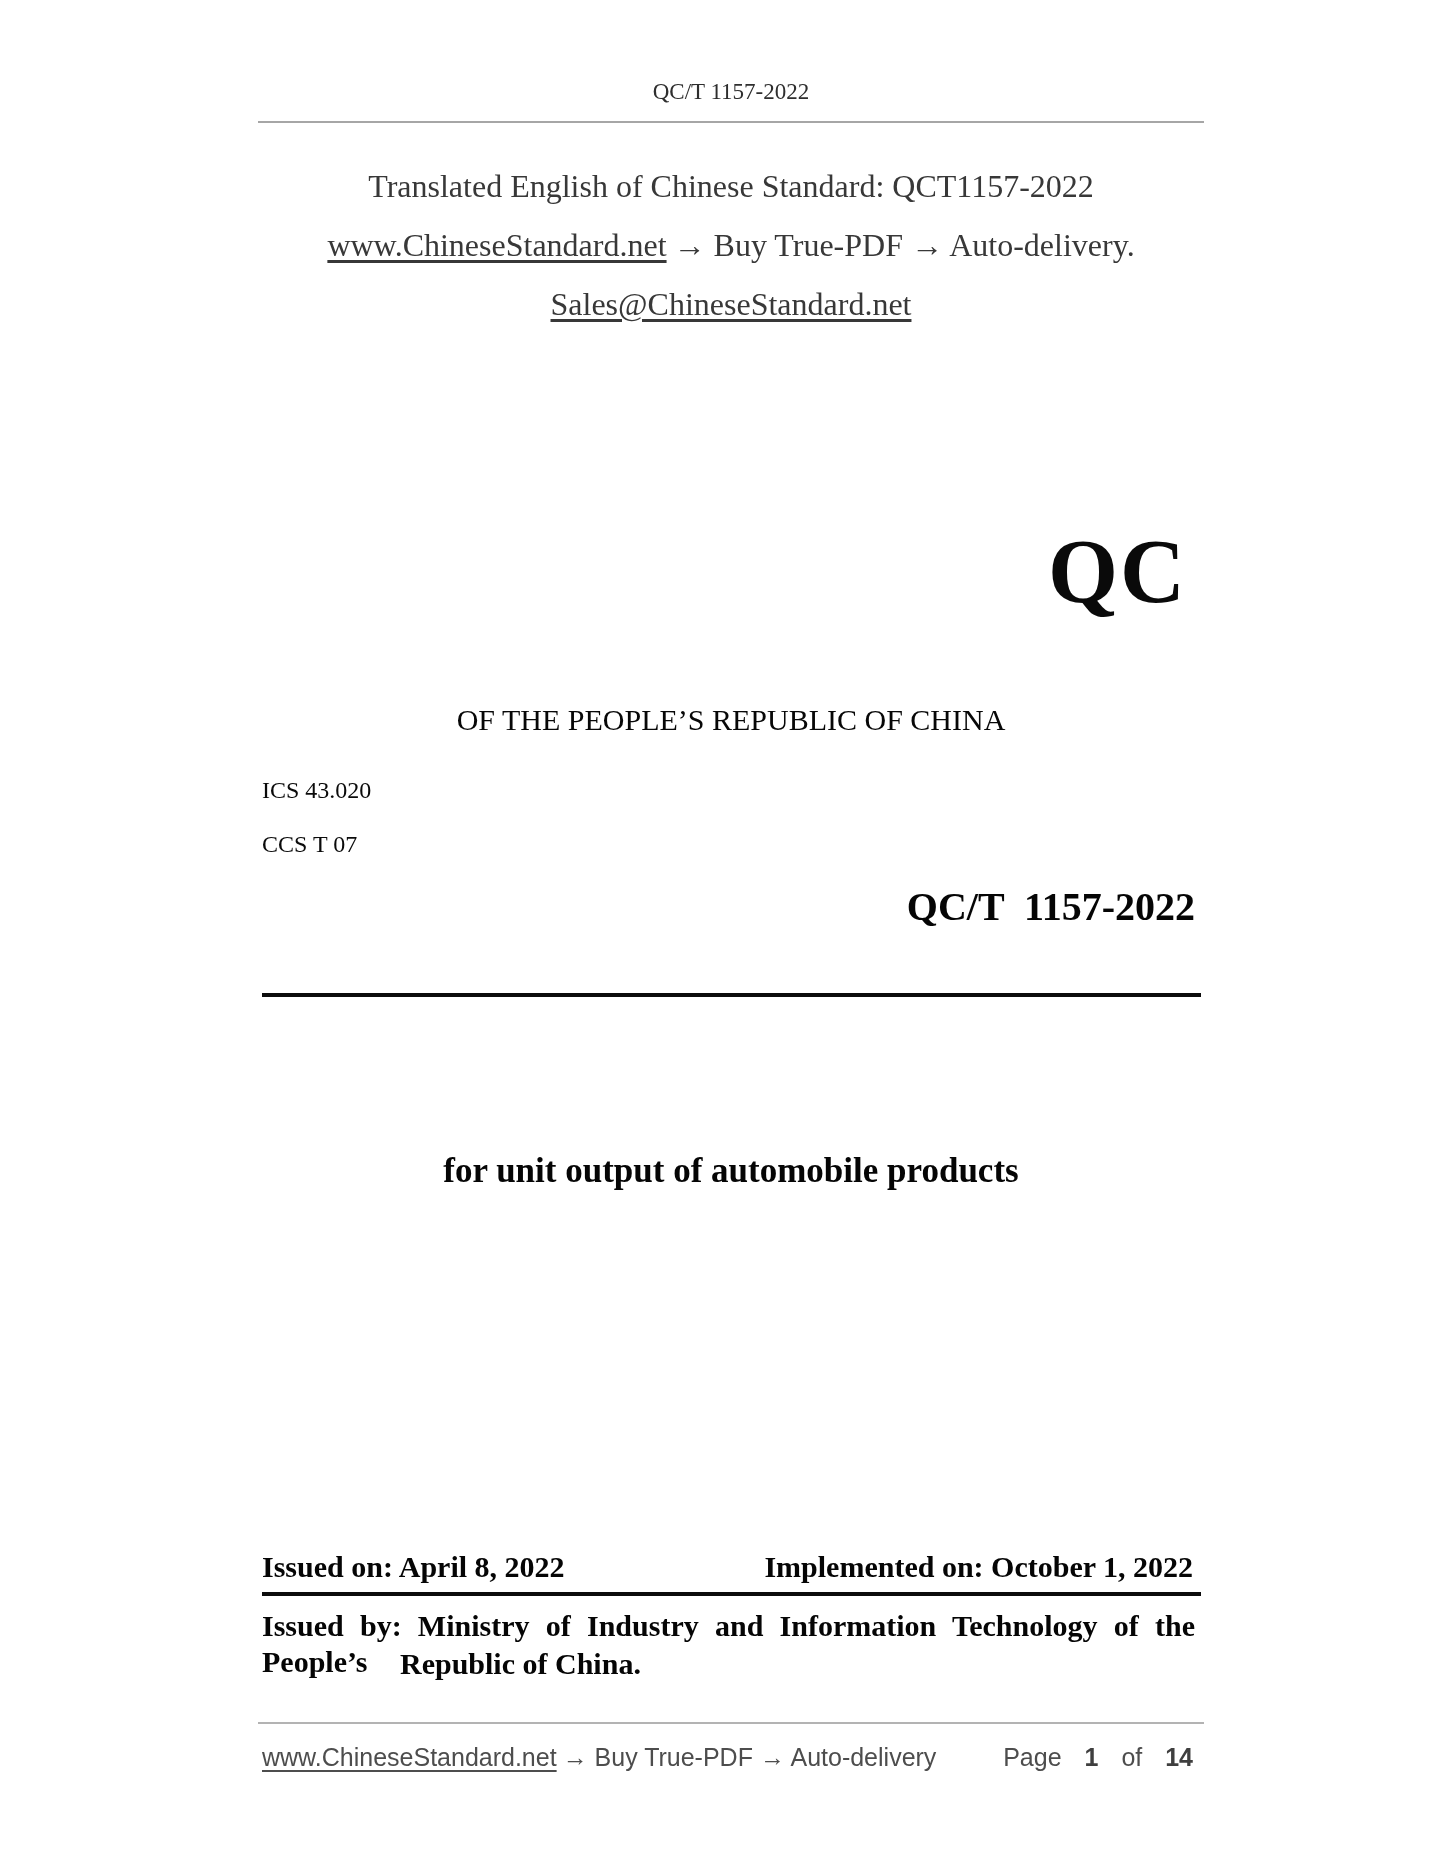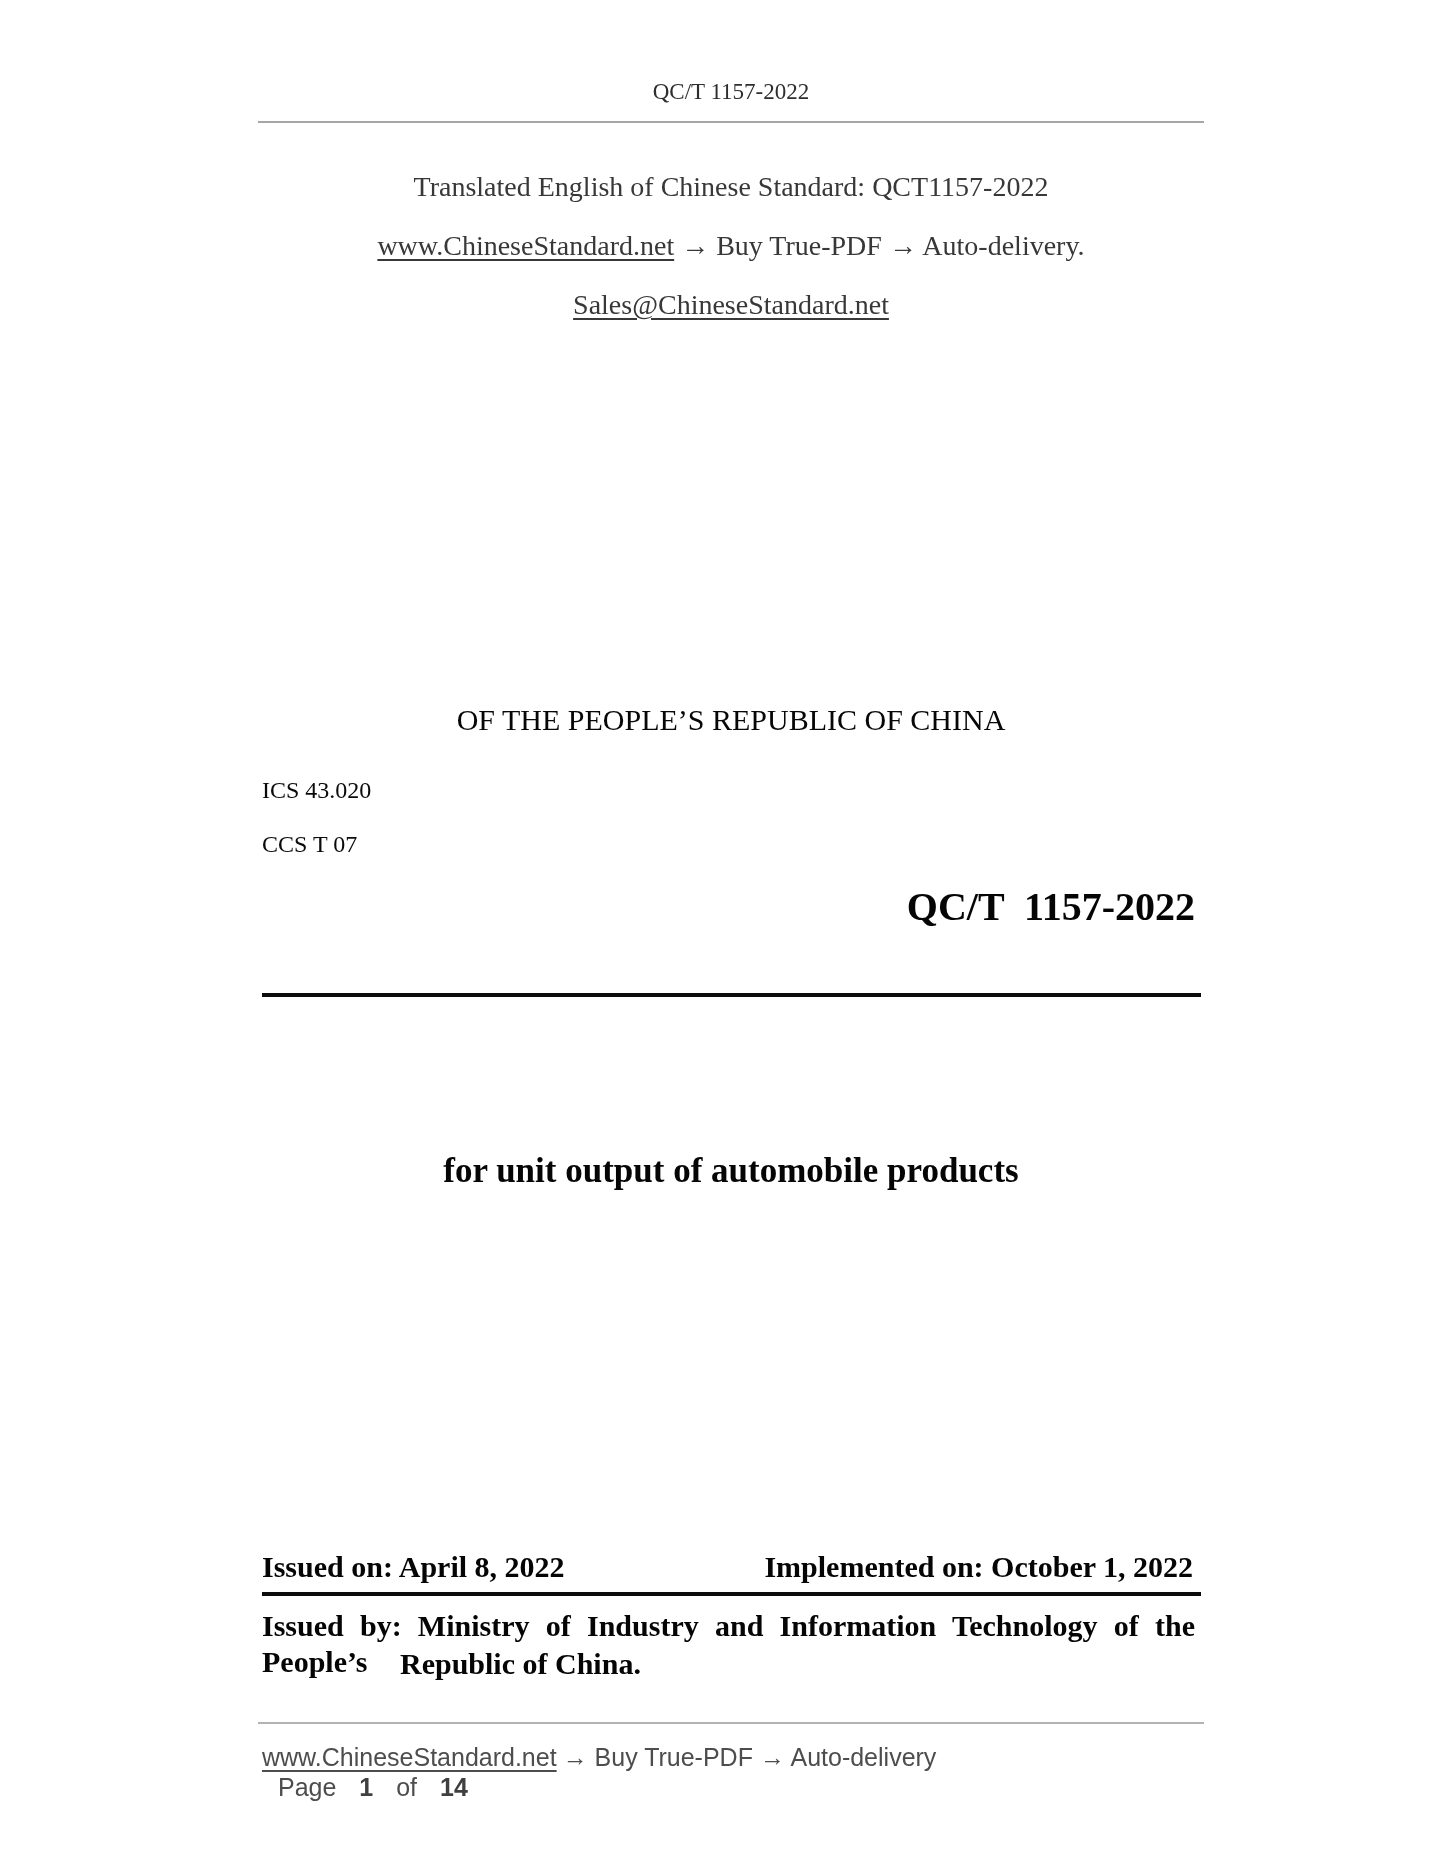--- a/index.html
+++ b/index.html
@@ -28,21 +28,21 @@
     position: absolute;
     top: 121px; left: 258px; right: 241px;
     border-top: 2px solid #a6a6a6;
   }
 
   
   .banner-line {
     position: absolute;
     left: 258px; right: 241px;
     text-align: center;
-    font-size: 28px;
+    font-size: 32px;
     line-height: 29px;
     color: #383838;
   }
   .banner-line1 { top: 172px; }
   .banner-line2 { top: 231px; }
   .banner-line3 { top: 290px; }
   .u-link {
     text-decoration: underline;
     text-underline-offset: 4px;
     color: #383838;
@@ -166,21 +166,20 @@
   .footer-row {
     position: absolute;
     top: 1742px; left: 262px; right: 252px;
     display: flex;
     justify-content: space-between;
     align-items: baseline;
     font-family: "Liberation Sans", sans-serif;
     font-size: 25px;
     line-height: 30px;
     color: #4d4d4d;
-    flex-direction: column;
   }
   .footer-left .u-link { color: #4d4d4d; }
   .footer-left .rest { margin-left: 6px; }
   .footer-page span { margin-left: 16px; }
   .footer-page .num { font-weight: bold; color: #3f3f3f; }
 </style>
 </head>
 <body>
 
 <div class="page">
@@ -189,20 +188,21 @@
   <div class="header-rule"></div>
 
   <div class="banner-line banner-line1">Translated English of Chinese Standard: QCT1157-2022</div>
   <div class="banner-line banner-line2">
     <span class="u-link">www.ChineseStandard.net</span><span class="rest">→ Buy True-PDF → Auto-delivery.</span>
   </div>
   <div class="banner-line banner-line3">
     <span class="u-link">Sales@ChineseStandard.net</span>
   </div>
 
+  <div class="qc-logo">QC</div>
 
   <div class="org-line org-line2">OF THE PEOPLE’S REPUBLIC OF CHINA</div>
 
   <div class="code-line ics-line">ICS 43.020</div>
   <div class="code-line ccs-line">CCS T 07</div>
 
   <div class="std-number">QC/T  1157-2022</div>
 
   <div class="thick-rule rule-mid"></div>
 

